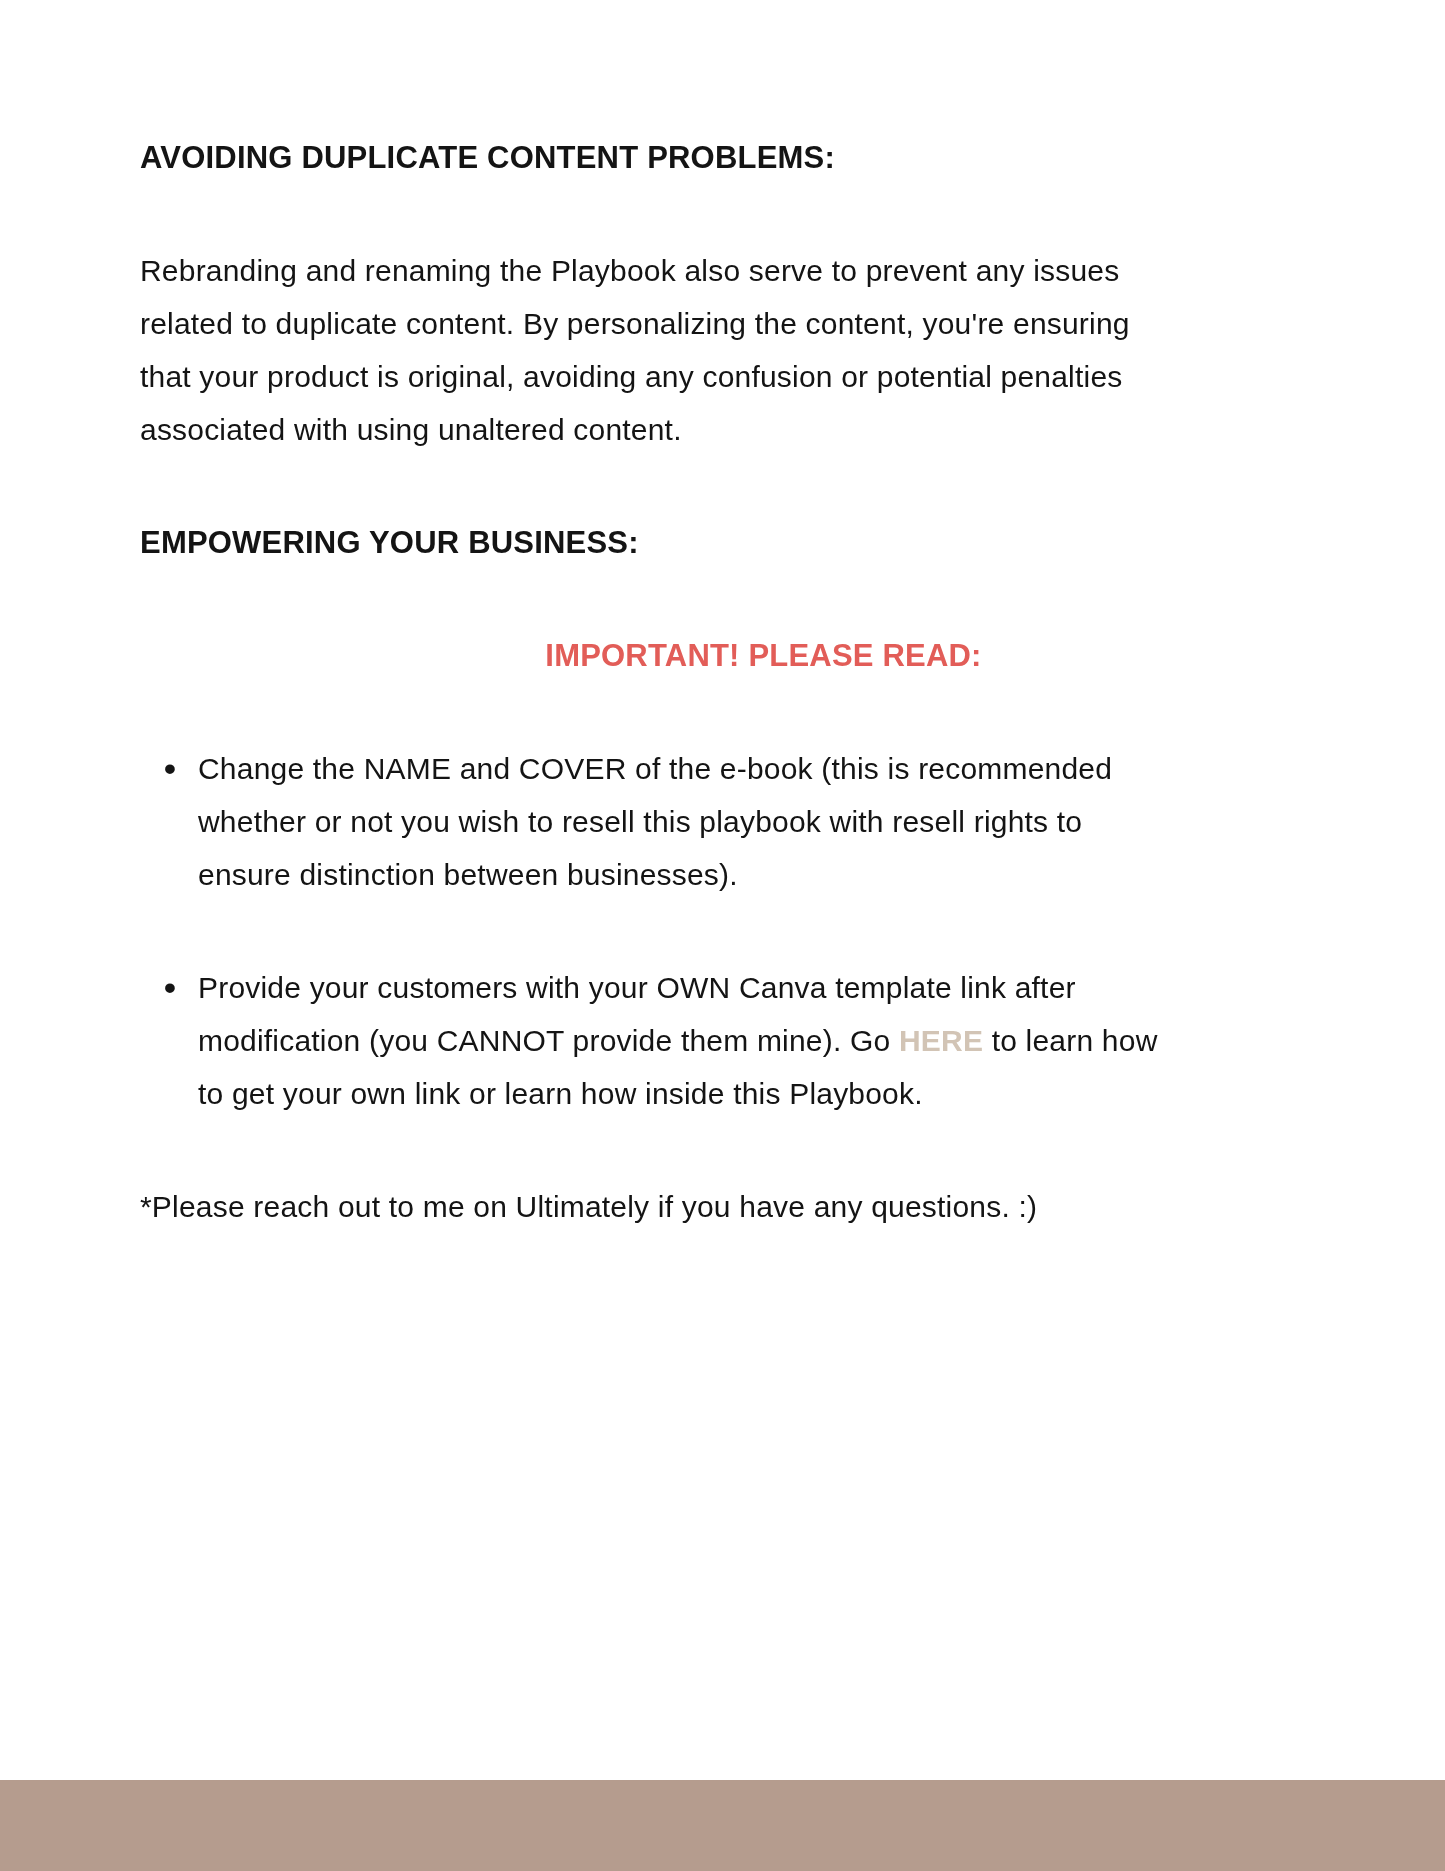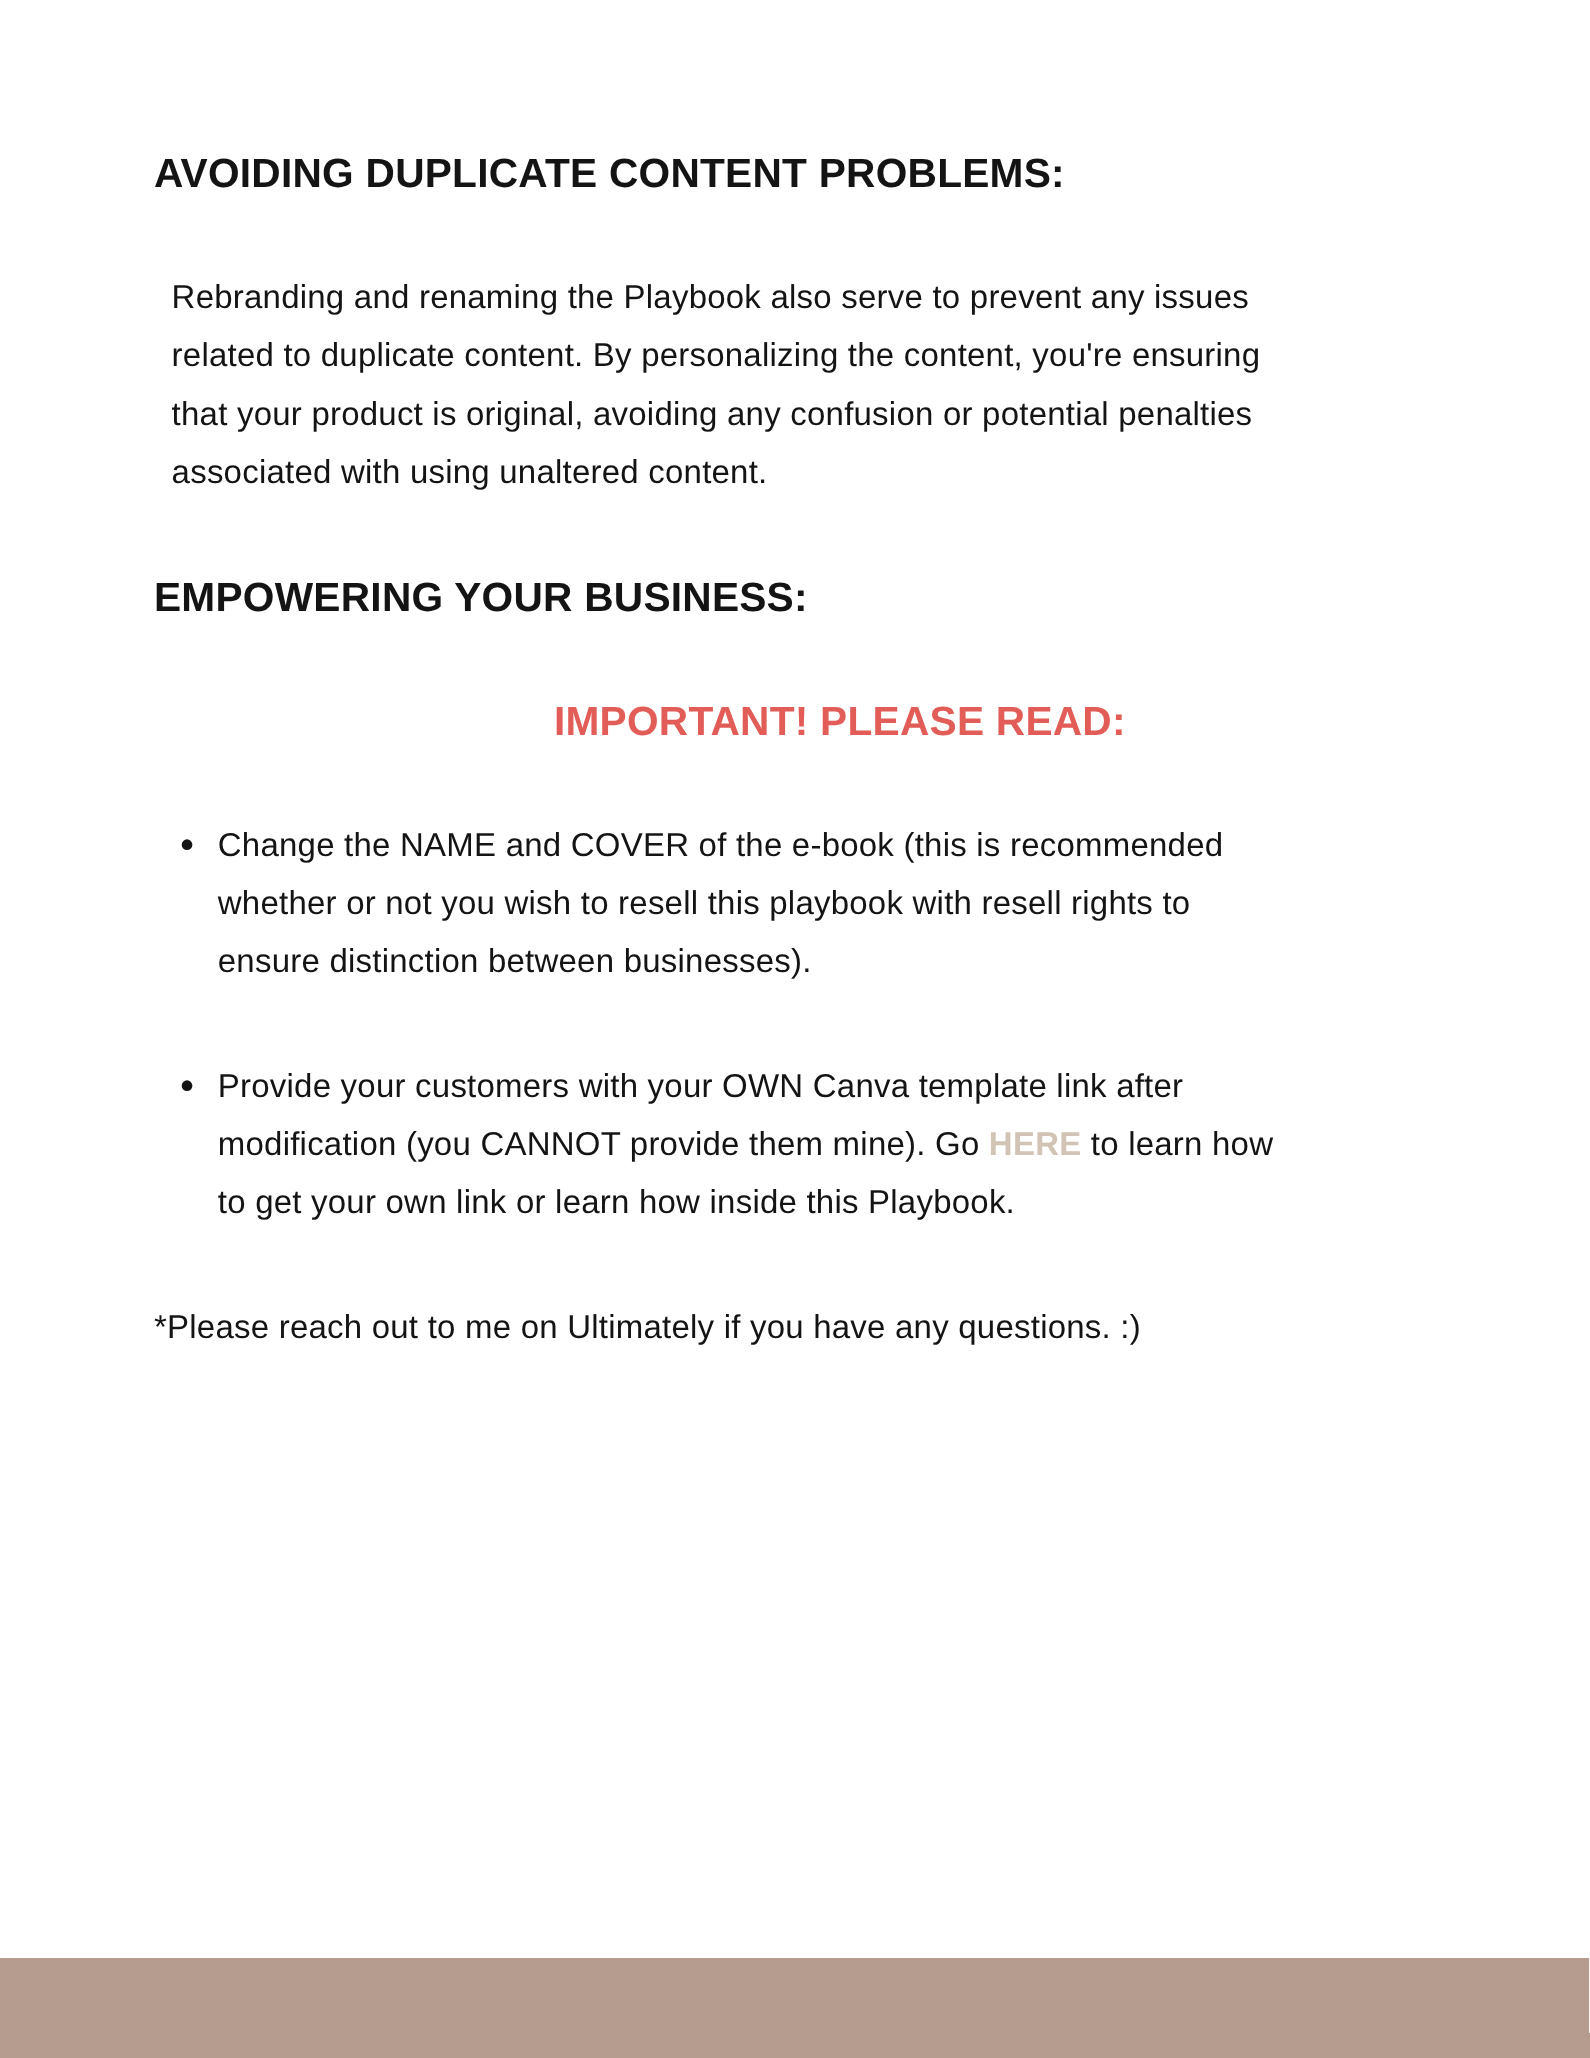--- a/index.html
+++ b/index.html
@@ -16,23 +16,23 @@
     font-family: "Liberation Sans", "DejaVu Sans", sans-serif;
     color: var(--text-color, #141414);
   }
   .content {
     box-sizing: border-box;
     padding: 131px 58px 0 140px;
     font-size: 30px;
     line-height: 53px;
     letter-spacing: 0.2px;
   }
-  .block { margin: 0 0 60px 16px; white-space: pre-line; }
+  .block { margin: 0 0 60px 0; white-space: pre-line; }
   h2.heading {
-    font-size: 37px;
+    font-size: 31px;
     line-height: 53px;
     font-weight: 700;
     margin: 0 0 60px 0;
     letter-spacing: 0.2px;
     white-space: pre-line;
   }
   h2.heading-red { color: var(--accent-red, #e25d58); text-align: center; }
   .para { font-weight: 400; }
   .para-bold { font-weight: 700; }
   .bullet-item { display: flex; margin: 0 0 60px 0; }

